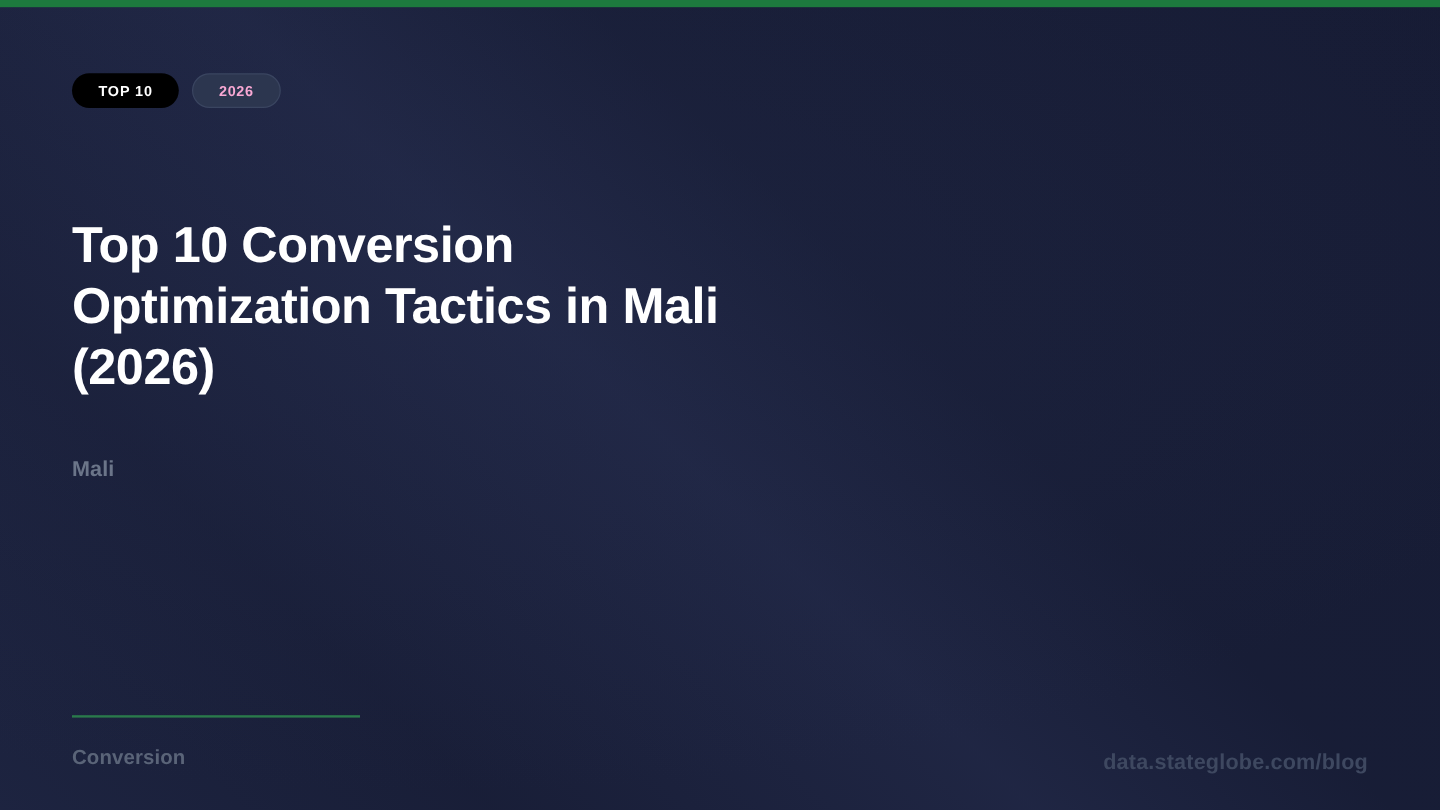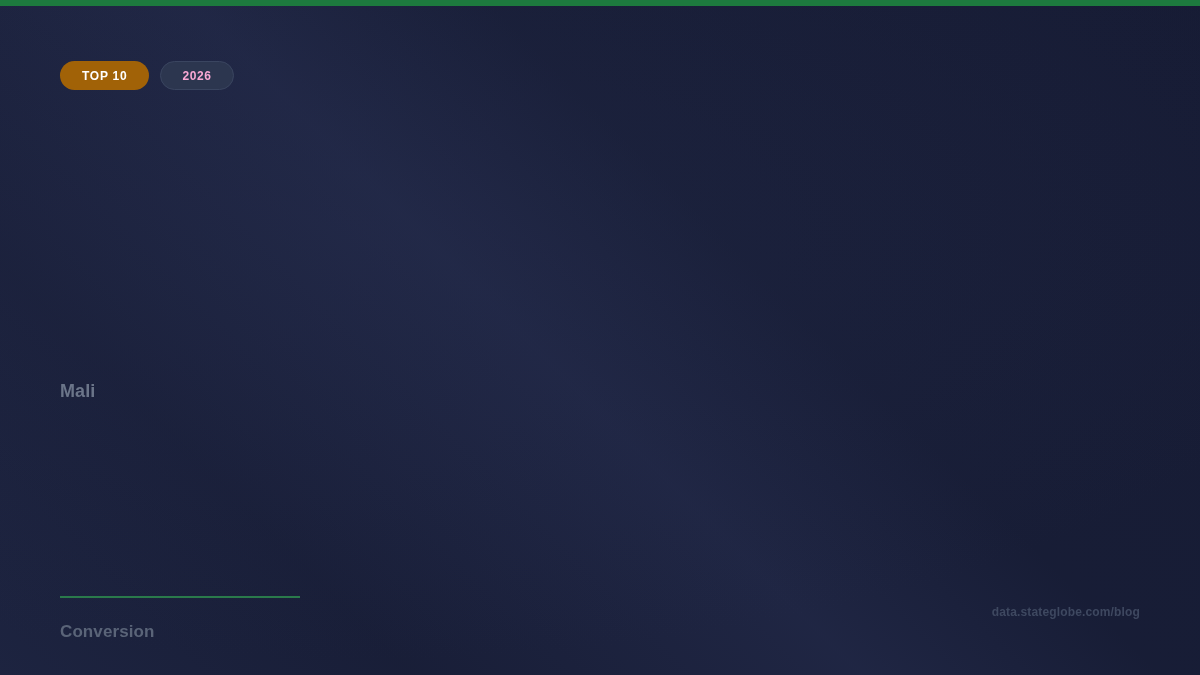--- a/index.html
+++ b/index.html
@@ -75,21 +75,21 @@
     align-items:center;
     justify-content:center;
     height:29px;
     border-radius:15px;
     font-size:12px;
     font-weight:bold;
     letter-spacing:0.75px;
     white-space:nowrap;
   }
   .badge-rank {
-    background:#a16207;
+    background:#000000;
     color:#ffffff;
     padding:0 22px;
   }
   .badge-year {
     background:#2c364f;
     color:#f9a8d4;
     border:1px solid #3a4560;
     padding:0 21px;
     letter-spacing:0.6px;
   }
@@ -132,22 +132,22 @@
     left:60px;
     top:622px;
     font-size:17px;
     font-weight:bold;
     color:#5a6478;
     letter-spacing:0.1px;
   }
   .footer-url {
     position:absolute;
     right:60px;
-    top:605px;
-    font-size:12px;
+    top:625px;
+    font-size:18px;
     font-weight:bold;
     color:#3e4860;
     letter-spacing:0.15px;
     text-align:right;
   }
 </style>
 </head>
 <body>
 
 <div class="bg-base"></div>
@@ -156,20 +156,21 @@
 
 <div class="top-bar"></div>
 
 <div class="frame">
 
   <div class="badge-row">
     <span class="badge badge-rank">TOP 10</span>
     <span class="badge badge-year">2026</span>
   </div>
 
+  <h1 class="title">Top 10 Conversion Optimization Tactics in Mali (2026)</h1>
 
   <div class="subtitle">Mali</div>
 
   <div class="footer-rule"></div>
 
   <div class="footer-brand">Conversion</div>
 
   <div class="footer-url">data.stateglobe.com/blog</div>
 
 </div>

